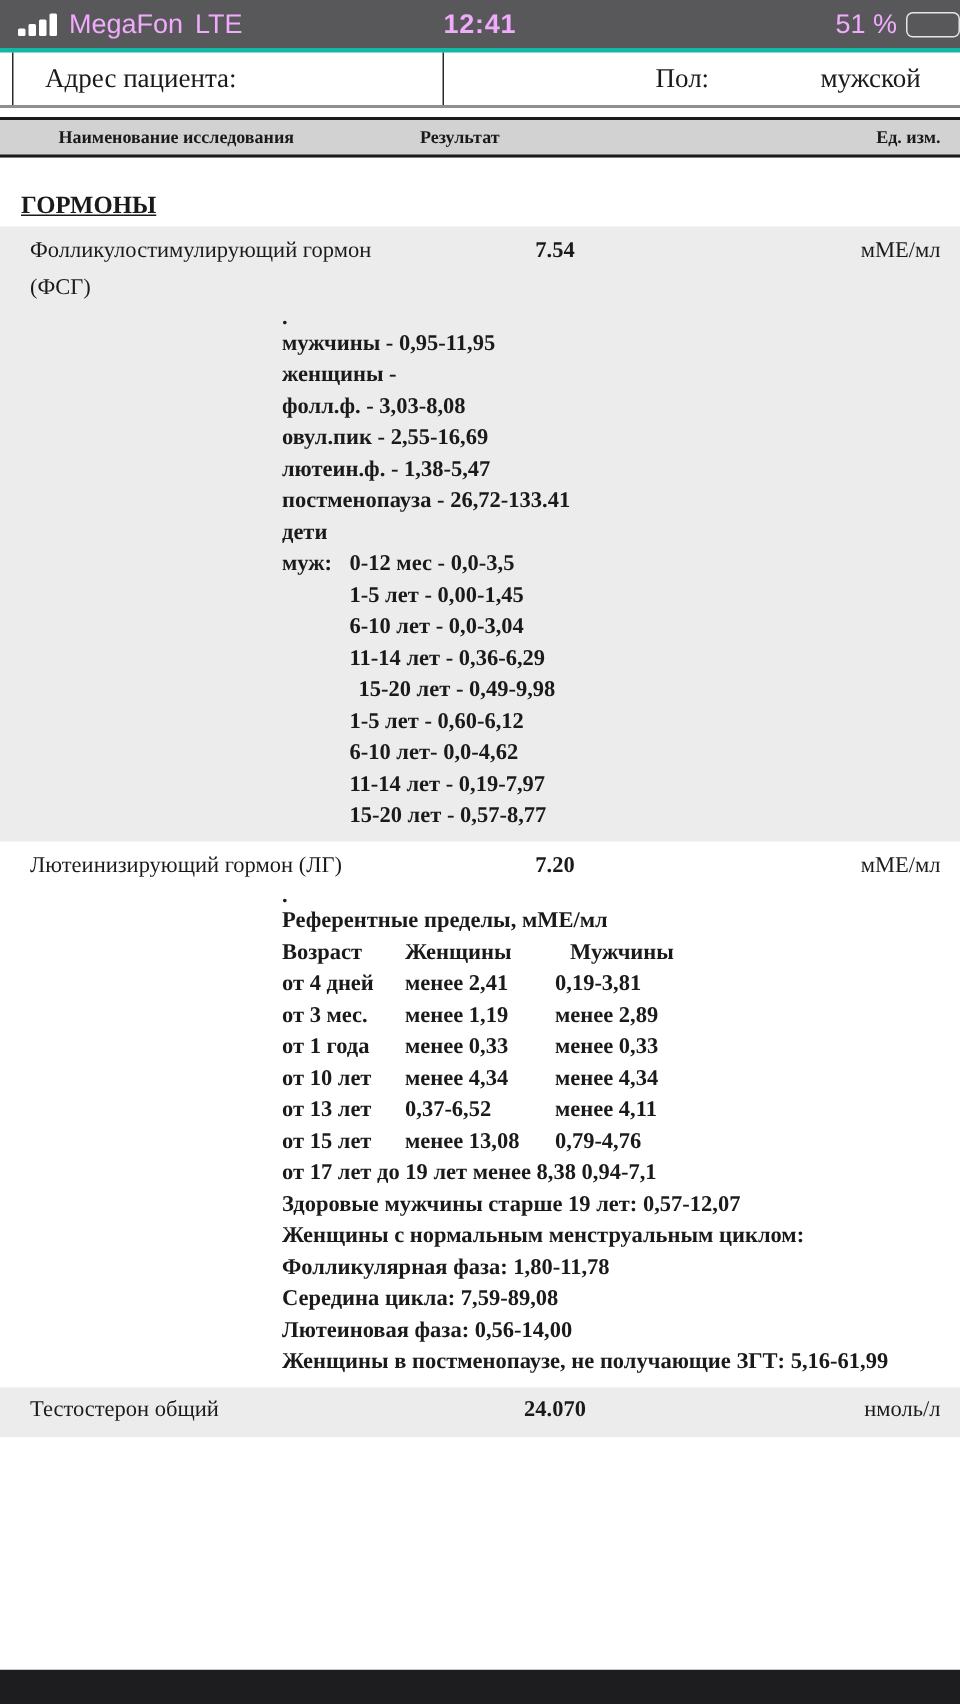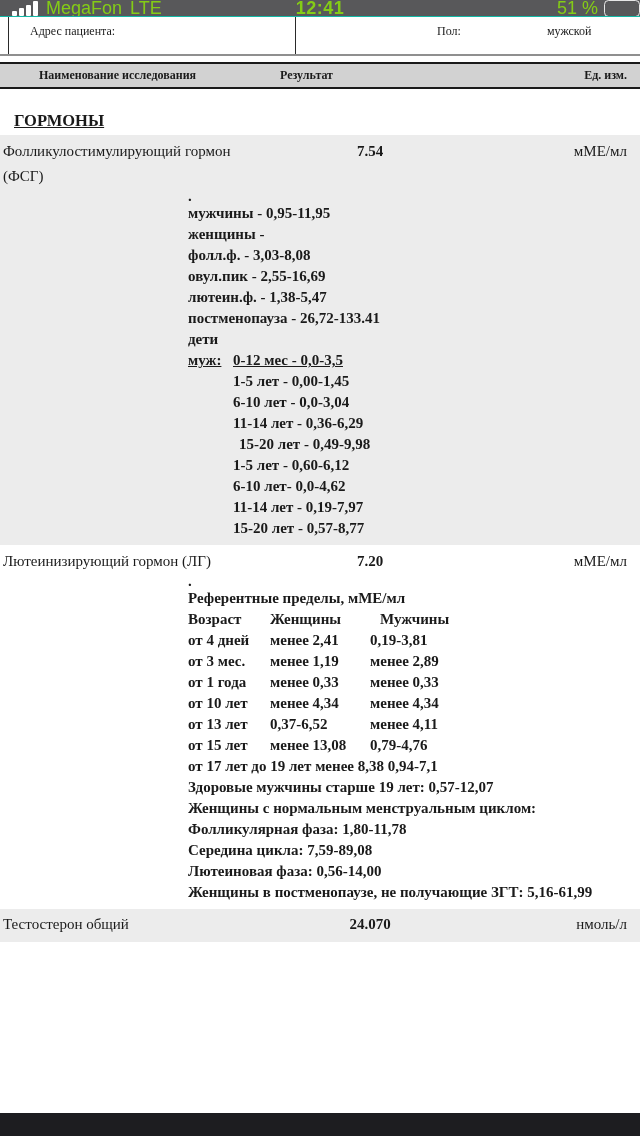--- a/index.html
+++ b/index.html
@@ -5,64 +5,64 @@
   * { margin:0; padding:0; box-sizing:border-box; }
   html,body { background:#fff; }
   .screen {
     position:relative; width:640px; height:1136px; margin:0 auto;
     background:#ffffff; overflow:hidden;
     font-family:"Liberation Serif","DejaVu Serif",serif; color:#1a1a1a;
     display:flex; flex-direction:column;
   }
   
   .status-bar {
-    height:16px; background:#58585a; color:#84cc16; flex:0 0 auto;
+    height:32px; background:#58585a; color:#f0abfc; flex:0 0 auto;
     display:flex; align-items:center;
     font-family:"Liberation Sans","DejaVu Sans",sans-serif; font-size:18px;
   }
   .sb-left { display:flex; align-items:center; gap:8px; padding-left:12px; width:240px; }
   .sb-center { flex:1; text-align:center; font-weight:bold; letter-spacing:0.5px; }
   .sb-right { width:240px; display:flex; align-items:center; justify-content:flex-end; gap:6px; padding-right:0; }
   .signal { display:flex; align-items:flex-end; gap:2px; height:15px; }
   .signal i { display:block; width:5px; background:#fff; border-radius:1px; }
   .signal i:nth-child(1){height:5px;} .signal i:nth-child(2){height:8px;}
   .signal i:nth-child(3){height:11px;} .signal i:nth-child(4){height:15px;}
   .battery { position:relative; width:36px; height:17px; border:1.5px solid rgba(255,255,255,.85); border-radius:4.5px; padding:1.5px; }
   .battery-fill { height:100%; width:51%; background:#fff; border-radius:2px; }
   .battery-tip { position:absolute; right:-4px; top:5px; width:2.5px; height:7px; background:rgba(255,255,255,.85); border-radius:0 2px 2px 0; }
   
   .doc { flex:1 1 auto; background:#fff; position:relative; overflow:hidden; }
   .patient-row {
-    position:relative; height:40px; border-top:1px solid #14b8a6; border-bottom:2px solid #8f8f8f;
-    font-size:12px;
+    position:relative; height:40px; border-top:3px solid #14b8a6; border-bottom:2px solid #8f8f8f;
+    font-size:18px;
   }
   .patient-row .vline { position:absolute; top:0; bottom:0; width:1px; background:#2a2a2a; }
   .vline.v-left { left:8px; } .vline.v-mid { left:295px; }
   .patient-address { position:absolute; left:30px; top:7px; }
   .patient-sex-label { position:absolute; left:437px; top:7px; }
   .patient-sex-value { position:absolute; left:547px; top:7px; font-weight:normal; }
   .results-header {
     margin-top:6px; height:27px; background:#d2d2d2;
     border-top:2px solid #1a1a1a; border-bottom:2px solid #1a1a1a;
     display:grid; grid-template-columns:280px 180px 1fr; align-items:center;
     font-weight:bold; font-size:12px;
   }
   .results-header .h-name { padding-left:39px; }
   .results-header .h-result { }
   .results-header .h-unit { text-align:right; padding-right:13px; }
   .section-title { margin:22px 0 4px 14px; font-weight:bold; font-size:16.5px;text-decoration:underline; }
   .band-gray { background:#ececec; }
   .test-row { display:grid; grid-template-columns:280px 180px 1fr; font-size:15px; padding-top:4px; }
-  .test-name { padding-left:3px; line-height:25px; }
+  .test-name { padding-left:20px; line-height:25px; }
   .test-result { text-align:center; font-weight:bold; line-height:25px; }
   .test-unit { text-align:right; padding-right:13px; line-height:25px; }
   .ref-block { padding-left:188px; font-weight:bold; font-size:15px; padding-bottom:6px; }
   .ref-dot { line-height:14px; }
   .ref-line { line-height:21px; white-space:nowrap; }
-  .ref-pair { display:flex; line-height:21px; white-space:nowrap;text-decoration:underline; }
+  .ref-pair { display:flex; line-height:21px; white-space:nowrap; }
   .ref-pair .pair-label { width:45px; flex:0 0 auto; }
   .ref-indent { padding-left:45px; }
   .ref-indent2 { padding-left:51px; }
   .lh-ref-title { line-height:21px; font-weight:bold; }
   .lh-table { display:grid; grid-template-columns:82px 100px auto; width:420px; }
   .lh-table div { line-height:21px; white-space:nowrap; }
   .lh-head-men { padding-left:10px; }
   .testo-row { padding-top:3px; padding-bottom:5px; }
   
   .bottom-bar { flex:0 0 auto; height:23px; background:#1d1d20; }

